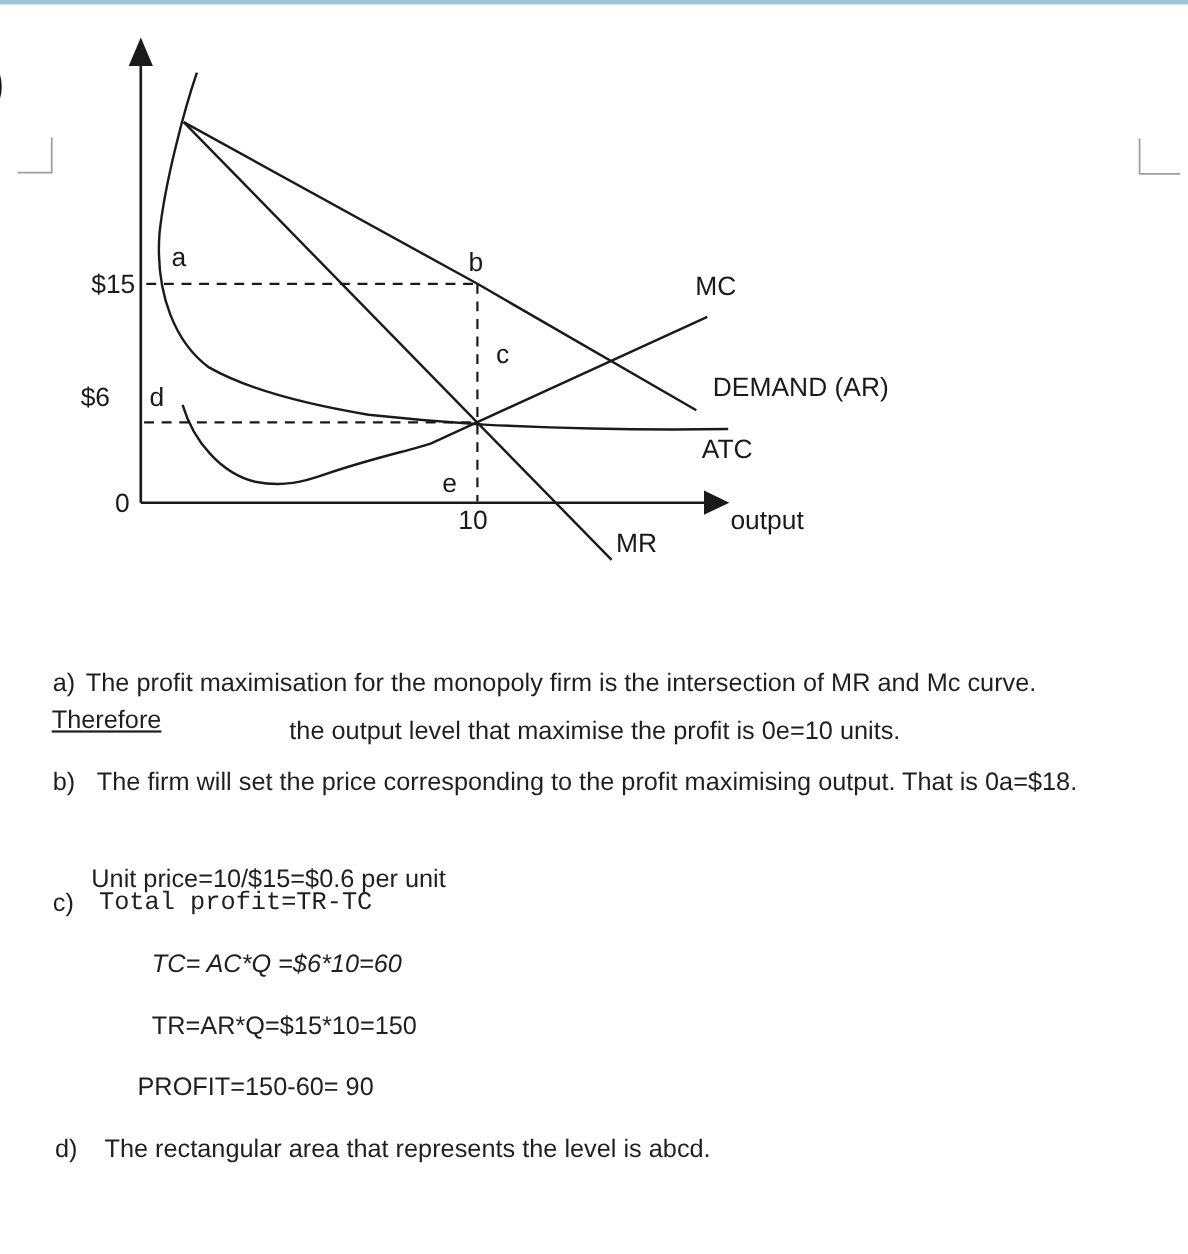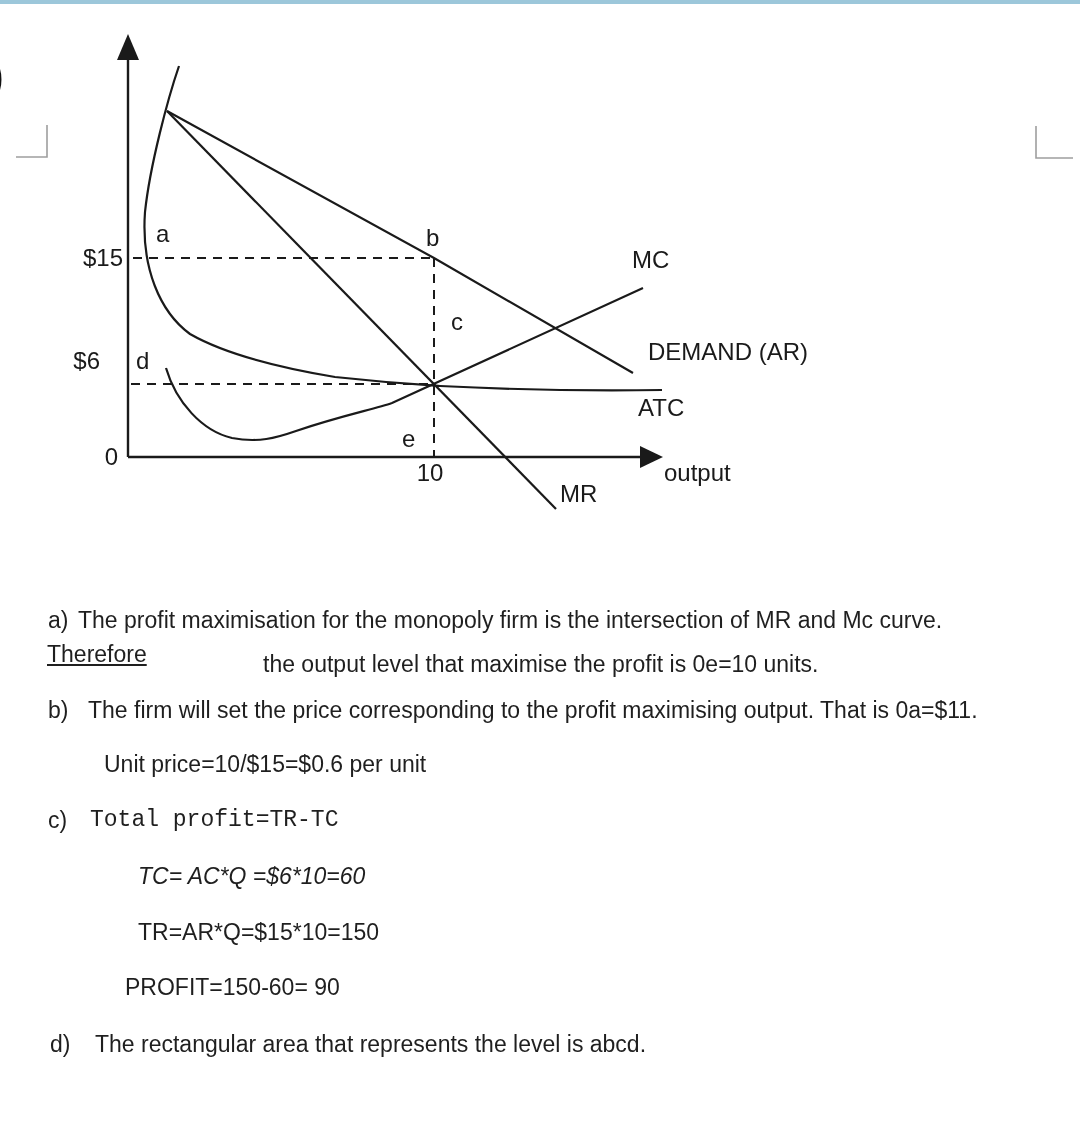--- a/index.html
+++ b/index.html
@@ -75,25 +75,25 @@
     <span class="txt" style="left:78px;">The profit maximisation for the monopoly firm is the intersection of MR and Mc curve.</span>
   </div>
 
   <div class="tline" style="left:0;top:80px;width:1080px;">
     <span class="txt" style="left:47px;text-decoration:underline;">Therefore</span>
     <span class="txt" style="left:263px;margin-top:10px;">the output level that maximise the profit is 0e=10 units.</span>
   </div>
 
   <div class="tline" style="left:0;top:136px;width:1080px;">
     <span class="lbl" style="left:48px;">b)</span>
-    <span class="txt" style="left:88px;">The firm will set the price corresponding to the profit maximising output. That is 0a=$11.</span>
+    <span class="txt" style="left:88px;">The firm will set the price corresponding to the profit maximising output. That is 0a=$18.</span>
   </div>
 
   <div class="tline" style="left:0;top:190px;width:1080px;">
-    <span class="txt" style="left:104px;">Unit price=10/$15=$0.6 per unit</span>
+    <span class="txt" style="left:83px;margin-top:34px;">Unit price=10/$15=$0.6 per unit</span>
   </div>
 
   <div class="tline" style="left:0;top:246px;width:1080px;">
     <span class="lbl" style="left:48px;">c)</span>
     <span class="txt" style="left:90px;font-family:Liberation Mono, monospace;">Total profit=TR-TC</span>
   </div>
 
   <div class="tline" style="left:0;top:302px;width:1080px;">
     <span class="txt" style="left:138px;font-style:italic;">TC= AC*Q =$6*10=60</span>
   </div>

